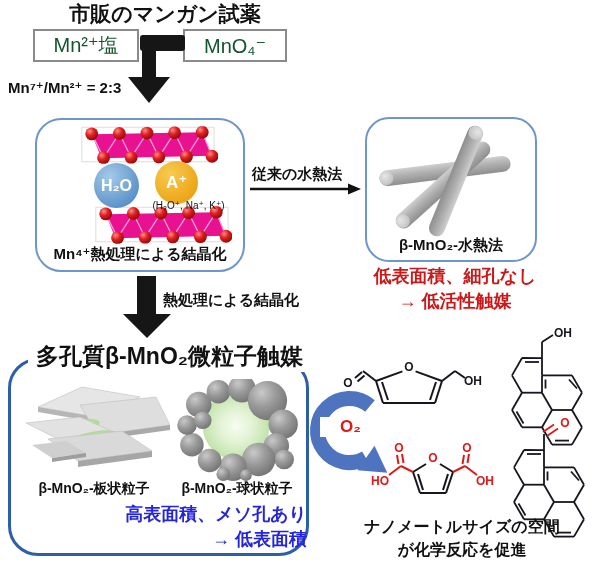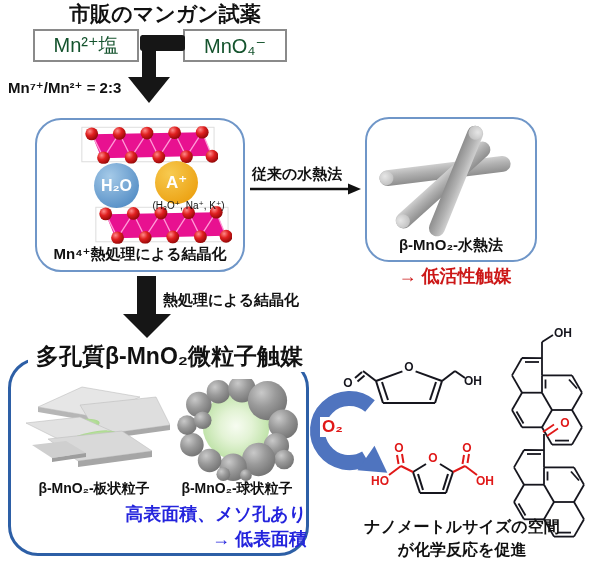--- a/index.html
+++ b/index.html
@@ -116,20 +116,21 @@
   <div class="abs blue-round" style="left:365px;top:117px;width:172px;height:145px;border-radius:24px;">
     <div style="position:relative;width:100%;height:100%;">
       <div class="rod" style="width:132px;height:16px;left:12px;top:44px;transform:rotate(-7deg);"></div>
       <div class="rod" style="width:122px;height:16px;left:15px;top:58px;transform:rotate(-42deg);"></div>
       <div class="rod" style="width:118px;height:16px;left:30px;top:54px;transform:rotate(112deg);"></div>
     </div>
   </div>
   <div class="abs c jp15" style="left:372px;top:236px;width:158px;">β-MnO₂-水熱法</div>
 
   <div class="abs c red-line" style="left:340px;top:264px;width:230px;">
+    <div>低表面積、細孔なし</div>
     <div>→ 低活性触媒</div>
   </div>
 
   <svg class="abs" style="left:121px;top:276px;" width="52" height="63" viewBox="0 0 52 63">
     <rect x="16" y="0" width="19" height="40" fill="#161616"></rect>
     <polygon points="2,38 50,38 26,62" fill="#161616"></polygon>
   </svg>
   <div class="abs jp15" style="left:163px;top:291px;">熱処理による結晶化</div>
 
   <div class="abs porous-round" style="left:8px;top:358px;width:301px;height:198px;"></div>
@@ -176,21 +177,21 @@
 
   <div class="abs c blue-line" style="left:10px;top:502px;width:297px;text-align:right;">
     <div>高表面積、メソ孔あり</div>
     <div>→ 低表面積</div>
   </div>
 
   <svg class="abs" style="left:306px;top:388px;" width="92" height="98" viewBox="0 0 92 98">
     <path d="M 64 18 A 32 32 0 1 0 60 70" fill="none" stroke="#4f74bf" stroke-width="15"></path>
     <polygon points="51.5,82.3 68.5,57.7 81.3,84.8" fill="#4f74bf"></polygon>
   </svg>
-  <div class="abs b" style="left:320px;top:417px;font-size:17px;color:#e01818;background:#fff;padding:0 2px;">O₂</div>
+  <div class="abs b" style="left:320px;top:417px;font-size:17px;color:#e01818;background:#fff;padding:0 20px;">O₂</div>
 
   <svg class="abs" style="left:338px;top:356px;" width="146" height="58" viewBox="0 0 146 58">
     <g stroke="#16161e" stroke-width="2" fill="none">
       <line x1="64.4" y1="15.4" x2="38" y2="25"></line>
         <line x1="77.6" y1="15.4" x2="104" y2="25"></line>
       <line x1="38" y1="25" x2="45" y2="47"></line>
         <line x1="45" y1="47" x2="97" y2="47"></line>
       <line x1="97" y1="47" x2="104" y2="25"></line>
       <line x1="44" y1="26" x2="50" y2="44"></line>
         <line x1="92" y1="44" x2="98" y2="26"></line>

